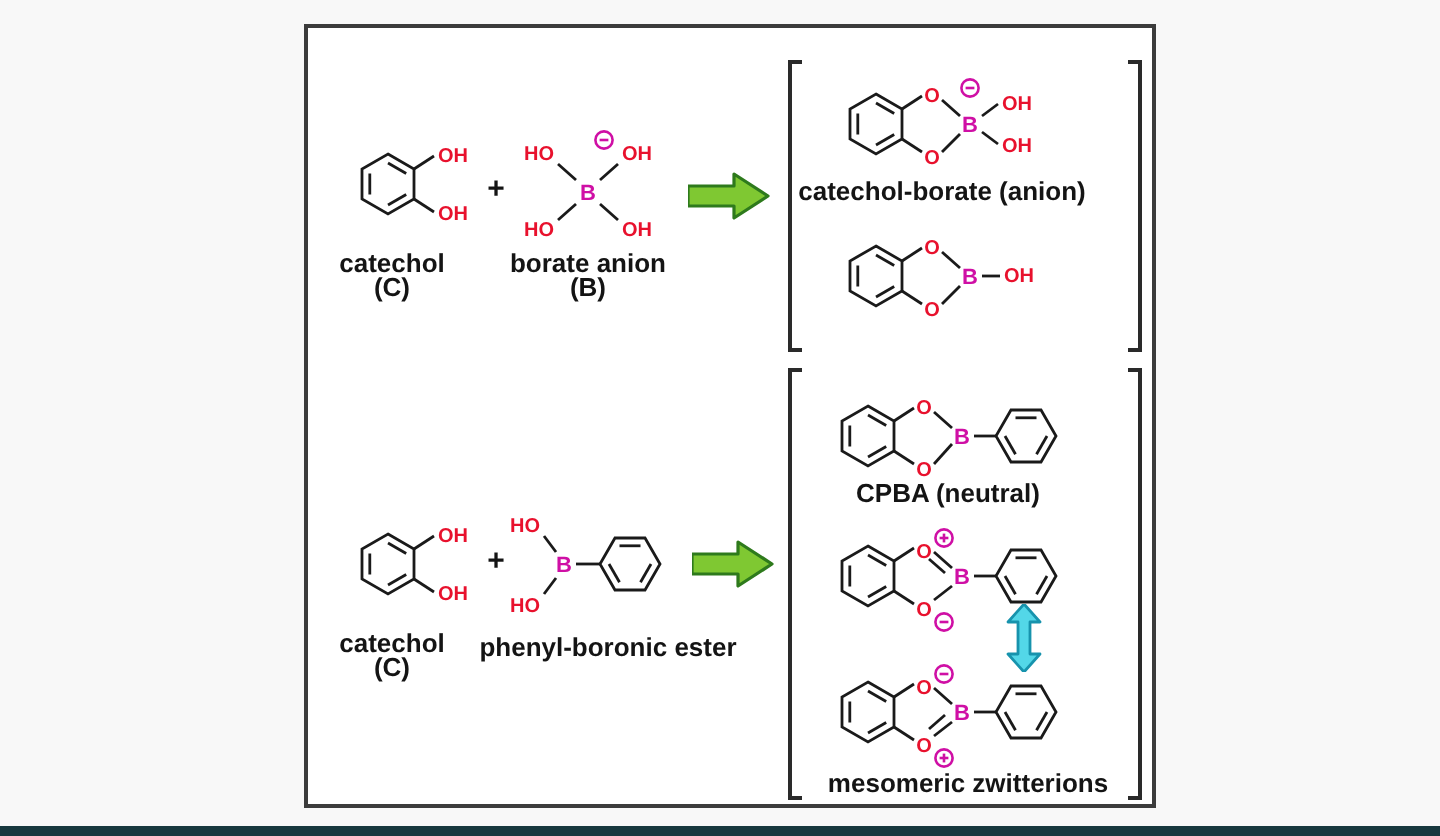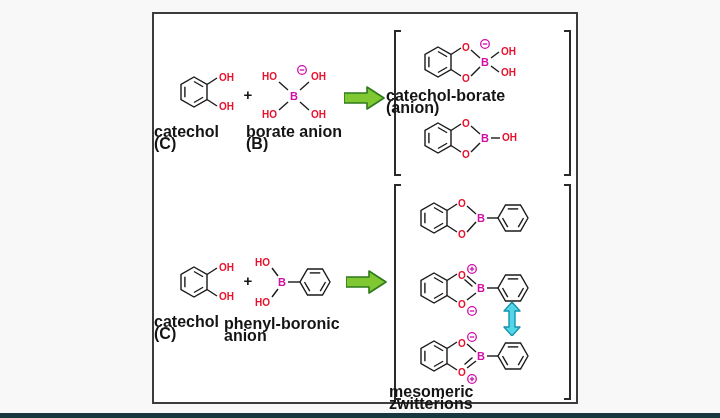--- a/index.html
+++ b/index.html
@@ -1,19 +1,19 @@
 <!DOCTYPE html>
 <html><head>
 <meta charset="utf-8">
 <style>
   html,body{margin:0;padding:0;}
   .page{position:relative;width:720px;height:418px;background:#f8f8f8;font-family:"Liberation Sans",sans-serif;overflow:hidden;}
   .panel{position:absolute;left:152px;top:12px;width:426px;height:392px;background:#ffffff;border:2px solid #3c3c3c;box-sizing:border-box;}
   .abs{position:absolute;}
-  .mol-label{position:absolute;font-size:16px;font-weight:bold;color:#141414;line-height:12px;}
+  .mol-label{position:absolute;font-size:13px;font-weight:bold;color:#141414;text-align:center;line-height:12px;}
   .plus{position:absolute;font-size:15px;font-weight:bold;color:#141414;width:20px;text-align:center;}
   .bracket-l{position:absolute;width:7px;border:2px solid #2a2a2a;border-right:none;box-sizing:border-box;}
   .bracket-r{position:absolute;width:7px;border:2px solid #2a2a2a;border-left:none;box-sizing:border-box;}
   .bottom-strip{position:absolute;left:0;top:413px;width:720px;height:5px;background:#17383e;}
   svg text{font-family:"Liberation Sans",sans-serif;font-weight:bold;}
 </style>
 </head>
 <body>
 
 <div class="page">
@@ -137,21 +137,21 @@
       <g stroke="#1a1a1a" stroke-width="1.4">
         <line x1="26" y1="30" x2="20" y2="22"></line>
         <line x1="26" y1="43" x2="20" y2="51"></line>
         <line x1="36" y1="36" x2="48" y2="36"></line>
       </g>
       <text x="18" y="20" font-size="10" fill="#e8112d" text-anchor="end">HO</text>
       <text x="18" y="60" font-size="10" fill="#e8112d" text-anchor="end">HO</text>
       <text x="30" y="40" font-size="11" fill="#cf0fa5" text-anchor="middle">B</text>
       <use href="#benzH" x="63" y="36"></use>
     </svg>
-    <div class="mol-label" style="left:70px;top:304px;width:160px">phenyl-boronic anion</div>
+    <div class="mol-label" style="left:70px;top:304px;width:160px">phenyl-boronic ester</div>
 
     <svg class="abs" style="left:192px;top:255px" width="42" height="26">
       <use href="#greenArrow"></use>
     </svg>
 
     <div class="bracket-l" style="left:240px;top:170px;height:216px"></div>
     <div class="bracket-r" style="left:410px;top:170px;height:216px"></div>
 
     <svg class="abs" style="left:258px;top:174px" width="150" height="60">
       <use href="#benzV" x="22" y="30"></use>
@@ -160,20 +160,21 @@
         <line x1="35" y1="37.5" x2="45" y2="44"></line>
         <line x1="55" y1="18" x2="64" y2="26"></line>
         <line x1="55" y1="44" x2="64" y2="34"></line>
         <line x1="75" y1="30" x2="86" y2="30"></line>
       </g>
       <text x="50" y="19" font-size="10" fill="#e8112d" text-anchor="middle">O</text>
       <text x="50" y="50" font-size="10" fill="#e8112d" text-anchor="middle">O</text>
       <text x="69" y="34" font-size="11" fill="#cf0fa5" text-anchor="middle">B</text>
       <use href="#benzH" x="101" y="30"></use>
     </svg>
+    <div class="mol-label" style="left:235px;top:227px;width:170px">CPBA (neutral)</div>
 
     <svg class="abs" style="left:258px;top:242px" width="150" height="64">
       <use href="#benzV" x="22" y="32"></use>
       <g stroke="#1a1a1a" stroke-width="1.4">
         <line x1="35" y1="24.5" x2="45" y2="18"></line>
         <line x1="35" y1="39.5" x2="45" y2="46"></line>
         <line x1="55" y1="20" x2="64" y2="28"></line>
         <line x1="52.5" y1="23.5" x2="60.5" y2="30.5"></line>
         <line x1="55" y1="44" x2="64" y2="37"></line>
         <line x1="75" y1="32" x2="86" y2="32"></line>
@@ -200,18 +201,18 @@
         <line x1="52.5" y1="40.5" x2="60.5" y2="33.5"></line>
         <line x1="75" y1="32" x2="86" y2="32"></line>
       </g>
       <text x="50" y="23" font-size="10" fill="#e8112d" text-anchor="middle">O</text>
       <use href="#chargeMinus" x="60" y="13"></use>
       <text x="50" y="52" font-size="10" fill="#e8112d" text-anchor="middle">O</text>
       <use href="#chargePlus" x="60" y="55"></use>
       <text x="69" y="36" font-size="11" fill="#cf0fa5" text-anchor="middle">B</text>
       <use href="#benzH" x="101" y="32"></use>
     </svg>
-    <div class="mol-label" style="left:235px;top:372px;width:170px">mesomeric zwitterions</div>
+    <div class="mol-label" style="left:245px;top:372px;width:170px">mesomeric zwitterions</div>
 
   </div>
 
   <div class="bottom-strip"></div>
 </div>
 
 </body></html>

